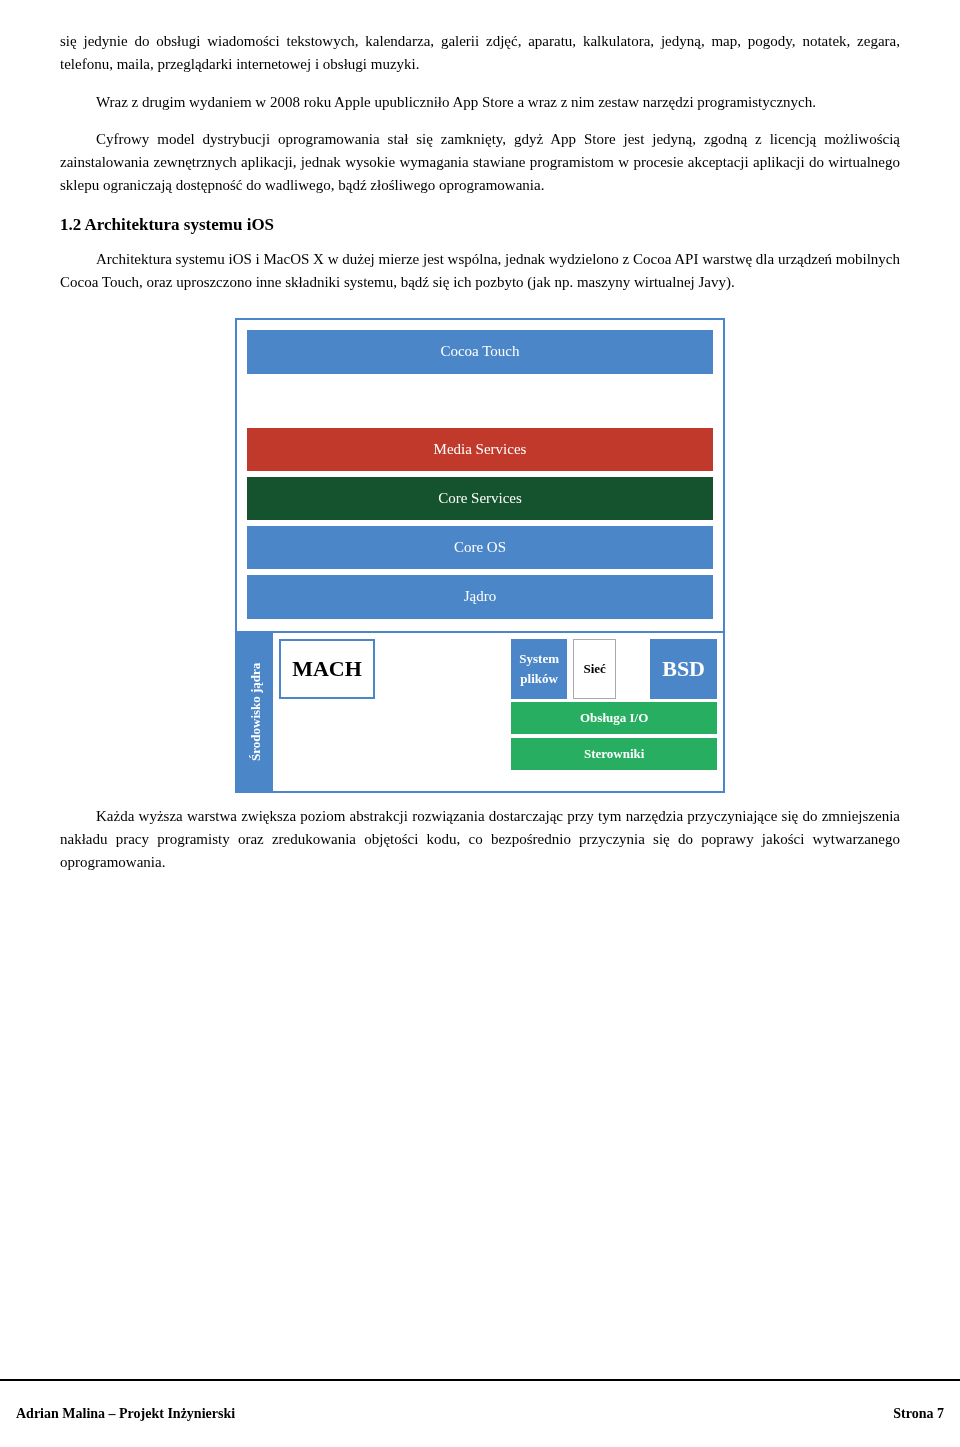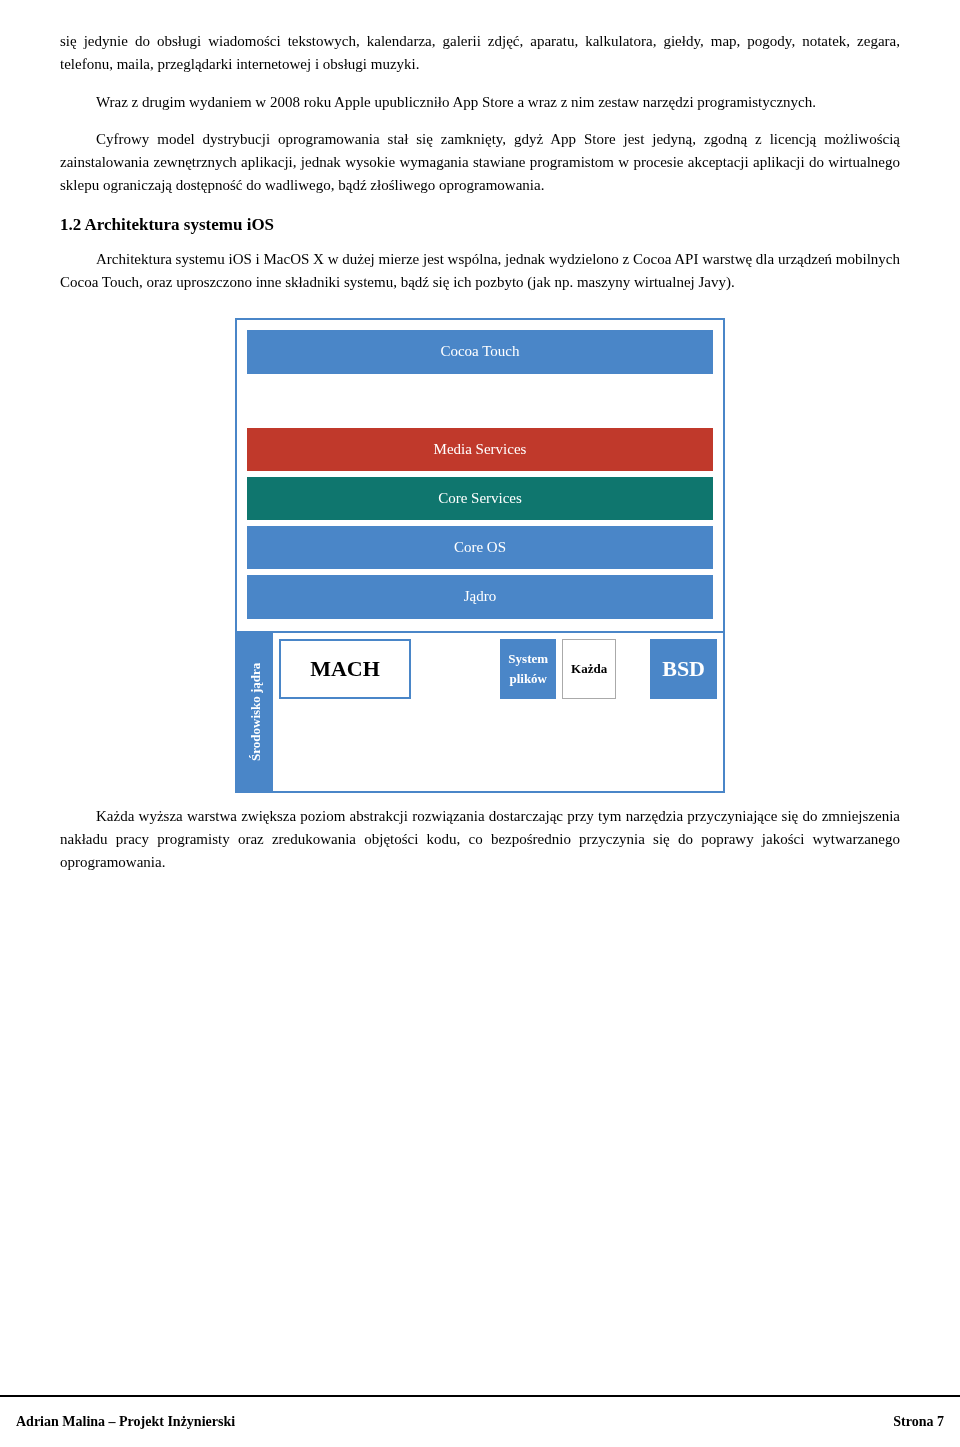--- a/index.html
+++ b/index.html
@@ -49,21 +49,21 @@
       width: 100%;
       text-align: center;
       padding: 10px 0;
       font-weight: normal;
       font-size: 15px;
       color: #fff;
       margin-bottom: 6px;
     }
     .layer-cocoa-touch { background: #4a86c8; }
     .layer-media-services { background: #c0392b; margin-top: 48px; }
-    .layer-core-services { background: #0f766e; }
+    .layer-core-services { background: #14532d; }
     .layer-core-os { background: #4a86c8; }
     .layer-jadro { background: #4a86c8; }
 
     .bottom-section {
       border-top: 2px solid #4a86c8;
       display: flex;
       flex-direction: row;
       margin-top: 6px;
       height: 160px;
       position: relative;
@@ -98,21 +98,21 @@
     }
     .mach-box {
       background: #fff;
       border: 2px solid #4a86c8;
       display: flex;
       align-items: center;
       justify-content: center;
       font-size: 22px;
       font-weight: bold;
       color: #000;
-      width: 132px;
+      width: 96px;
       min-height: 60px;
     }
     .right-column {
       display: flex;
       flex-direction: column;
       flex: 1;
       gap: 3px;
     }
     .top-right-row {
       display: flex;
@@ -186,42 +186,42 @@
     }
     .footer {
       position: absolute;
       bottom: 0;
       left: 0;
       right: 0;
       border-top: 2px solid #000;
       display: flex;
       flex-direction: row;
       justify-content: space-between;
-      padding: 14px 16px;
+      padding: 22px 16px;
       background: #fff;
     }
     .footer-left {
       font-weight: bold;
       font-size: 14px;
     }
     .footer-right {
       font-weight: bold;
       font-size: 14px;
     }
     .indent {
       text-indent: 36px;
     }
   </style>
 </head>
 <body>
 
 <div class="page">
 
   <div class="text-block">
-    <span>się jedynie do obsługi wiadomości tekstowych, kalendarza, galerii zdjęć, aparatu, kalkulatora, giełdy, map, pogody, notatek, zegara, telefonu, maila, przeglądarki internetowej i obsługi muzyki.</span>
+    <span>się jedynie do obsługi wiadomości tekstowych, kalendarza, galerii zdjęć, aparatu, kalkulatora, jedyną, map, pogody, notatek, zegara, telefonu, maila, przeglądarki internetowej i obsługi muzyki.</span>
   </div>
 
   <div class="text-block indent">
     <span>Wraz z drugim wydaniem w 2008 roku Apple upubliczniło App Store a wraz z nim zestaw narzędzi programistycznych.</span>
   </div>
 
   <div class="text-block indent">
     <span>Cyfrowy model dystrybucji oprogramowania stał się zamknięty, gdyż App Store jest jedyną, zgodną z licencją możliwością zainstalowania zewnętrznych aplikacji, jednak wysokie wymagania stawiane programistom w procesie akceptacji aplikacji do wirtualnego sklepu ograniczają dostępność do wadliwego, bądź złośliwego oprogramowania.</span>
   </div>
 
@@ -261,24 +261,32 @@
               <div class="mach-box">
                 <span>MACH</span>
               </div>
             </div>
             <div class="right-column">
               <div class="top-right-row">
                 <div class="system-plikow-box">
                   <span>System plików</span>
                 </div>
                 <div class="siec-box">
-                  <span>Każda</span>
+                  <span>Sieć</span>
                 </div>
                 <div class="bsd-box">
                   <span>BSD</span>
+                </div>
+              </div>
+              <div class="bottom-right-row">
+                <div class="obsługa-box">
+                  <span>Obsługa I/O</span>
+                </div>
+                <div class="sterowniki-box">
+                  <span>Sterowniki</span>
                 </div>
               </div>
             </div>
           </div>
         </div>
       </div>
     </div>
   </div>
 
 

